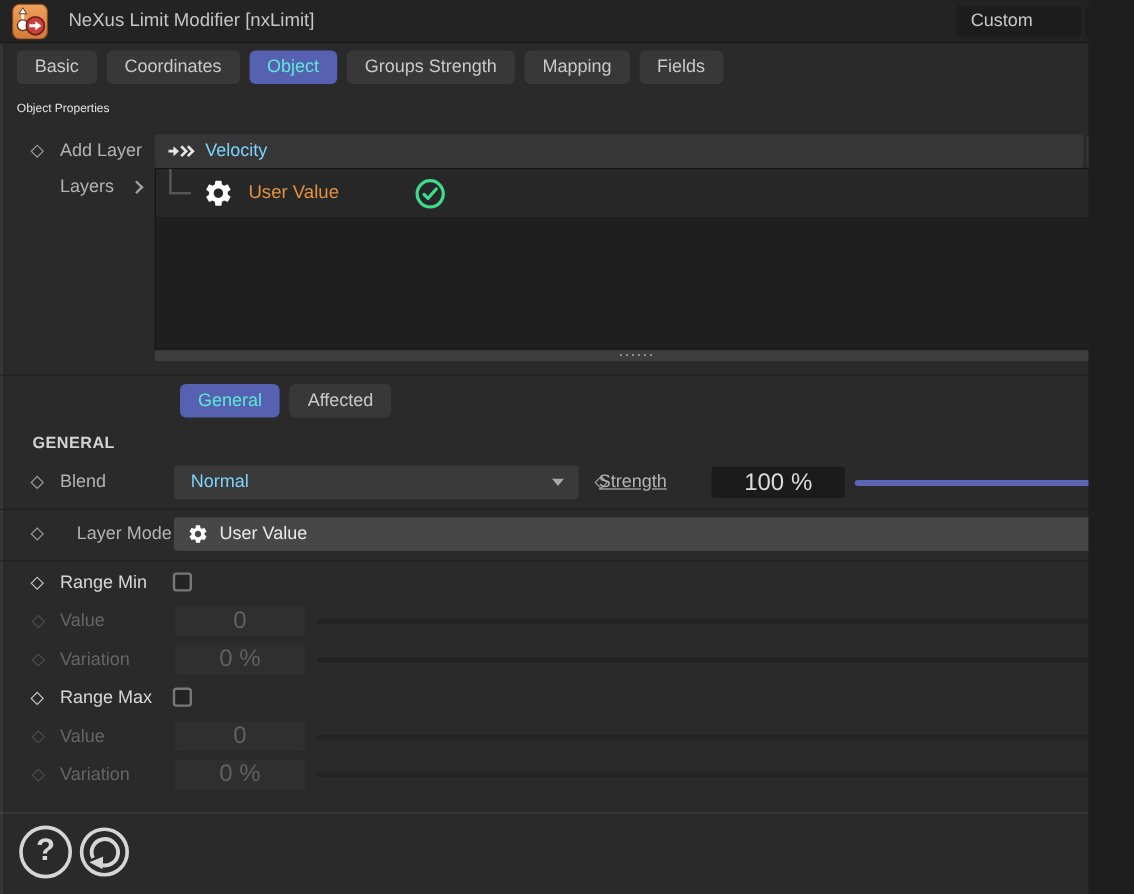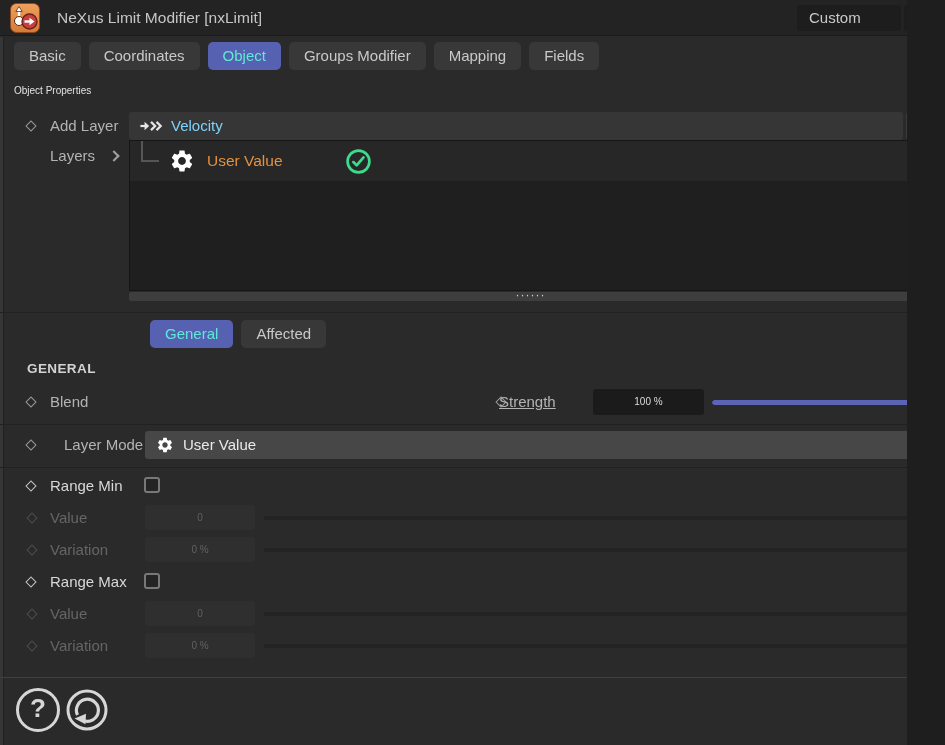--- a/index.html
+++ b/index.html
@@ -49,21 +49,21 @@
   .expand-chevron{position:absolute;width:8px;height:8px;border-top:2px solid #a0a0a0;border-right:2px solid #a0a0a0;transform:rotate(45deg);}
   .hscroll{position:absolute;left:129px;top:292px;width:803px;height:9px;background:#3e3e3e;border-radius:2px;
            display:flex;align-items:center;justify-content:center;}
   .hscroll span{font-size:12px;letter-spacing:1px;color:#d2d2d2;line-height:4px;margin-top:-3px;}
 
   .divider{position:absolute;left:0;width:945px;height:1px;background:#212121;}
   .divider.light{background:#3f3f3f;}
 
   .general-header{position:absolute;left:27px;top:361px;font-size:13.5px;font-weight:bold;letter-spacing:.4px;color:#d3d3d3;}
 
-  .value-field{position:absolute;background:#1b1b1b;border-radius:3px;text-align:center;font-size:10px;color:#dcdcdc;}
+  .value-field{position:absolute;background:#1b1b1b;border-radius:3px;text-align:center;font-size:20px;color:#dcdcdc;}
   .value-field.disabled{background:#2f2f2f;color:#616161;}
 
   .slider{position:absolute;}
   .slider-track{position:absolute;left:0;right:0;top:12px;height:5px;background:#1f1f1f;border-radius:3px;overflow:hidden;}
   .slider-fill{height:100%;background:#5c64b6;border-radius:3px;}
   .slider-handle{position:absolute;right:-2px;top:5px;width:9px;height:18px;background:#c0c3c9;border-radius:3px;}
   .dis-track{position:absolute;height:4px;background:#232323;border-radius:2px;}
 
   .checkbox{position:absolute;width:16px;height:16px;border:2px solid #787878;border-radius:3px;background:#242424;}
 
@@ -101,21 +101,21 @@
       <span class="caret"></span>
     </div>
   </div>
 
   <div class="gutter"></div>
 
   <div class="tabbar" style="left:14px;top:42px;">
     <div class="tab">Basic</div>
     <div class="tab">Coordinates</div>
     <div class="tab active">Object</div>
-    <div class="tab">Groups Modifier</div>
+    <div class="tab">Groups Strength</div>
     <div class="tab">Mapping</div>
     <div class="tab">Fields</div>
   </div>
 
   <div class="section-title">Object Properties</div>
 
   <span class="diamond" style="left:27px;top:122px;"></span>
   <div class="label" style="left:50px;top:112px;">Add Layer</div>
   <div class="dropdown" style="left:129px;top:112px;width:774px;">
     <svg style="position:absolute;left:10px;top:7px;" width="24" height="14" viewBox="0 0 26 14">
@@ -155,20 +155,24 @@
 
   <div class="tabbar" style="left:150px;top:320px;">
     <div class="tab active">General</div>
     <div class="tab">Affected</div>
   </div>
 
   <div class="general-header">GENERAL</div>
 
   <span class="diamond" style="left:27px;top:398px;"></span>
   <div class="label" style="left:50px;top:388px;">Blend</div>
+  <div class="dropdown" style="left:145px;top:388px;width:337px;background:#3a3a3a;">
+    <span class="dd-text" style="left:14px;">Normal</span>
+    <span class="caret dd-caret"></span>
+  </div>
   <span class="diamond" style="left:497px;top:398px;"></span>
   <div class="label" style="left:499px;top:388px;text-decoration:underline;">Strength</div>
   <div class="value-field" style="left:593px;top:389px;width:111px;height:26px;line-height:26px;">100 %</div>
   <div class="slider" style="left:712px;top:388px;width:219px;height:28px;">
     <div class="slider-track">
       <div class="slider-fill" style="width: 100%;"></div>
     </div>
     <div class="slider-handle"></div>
   </div>
 

